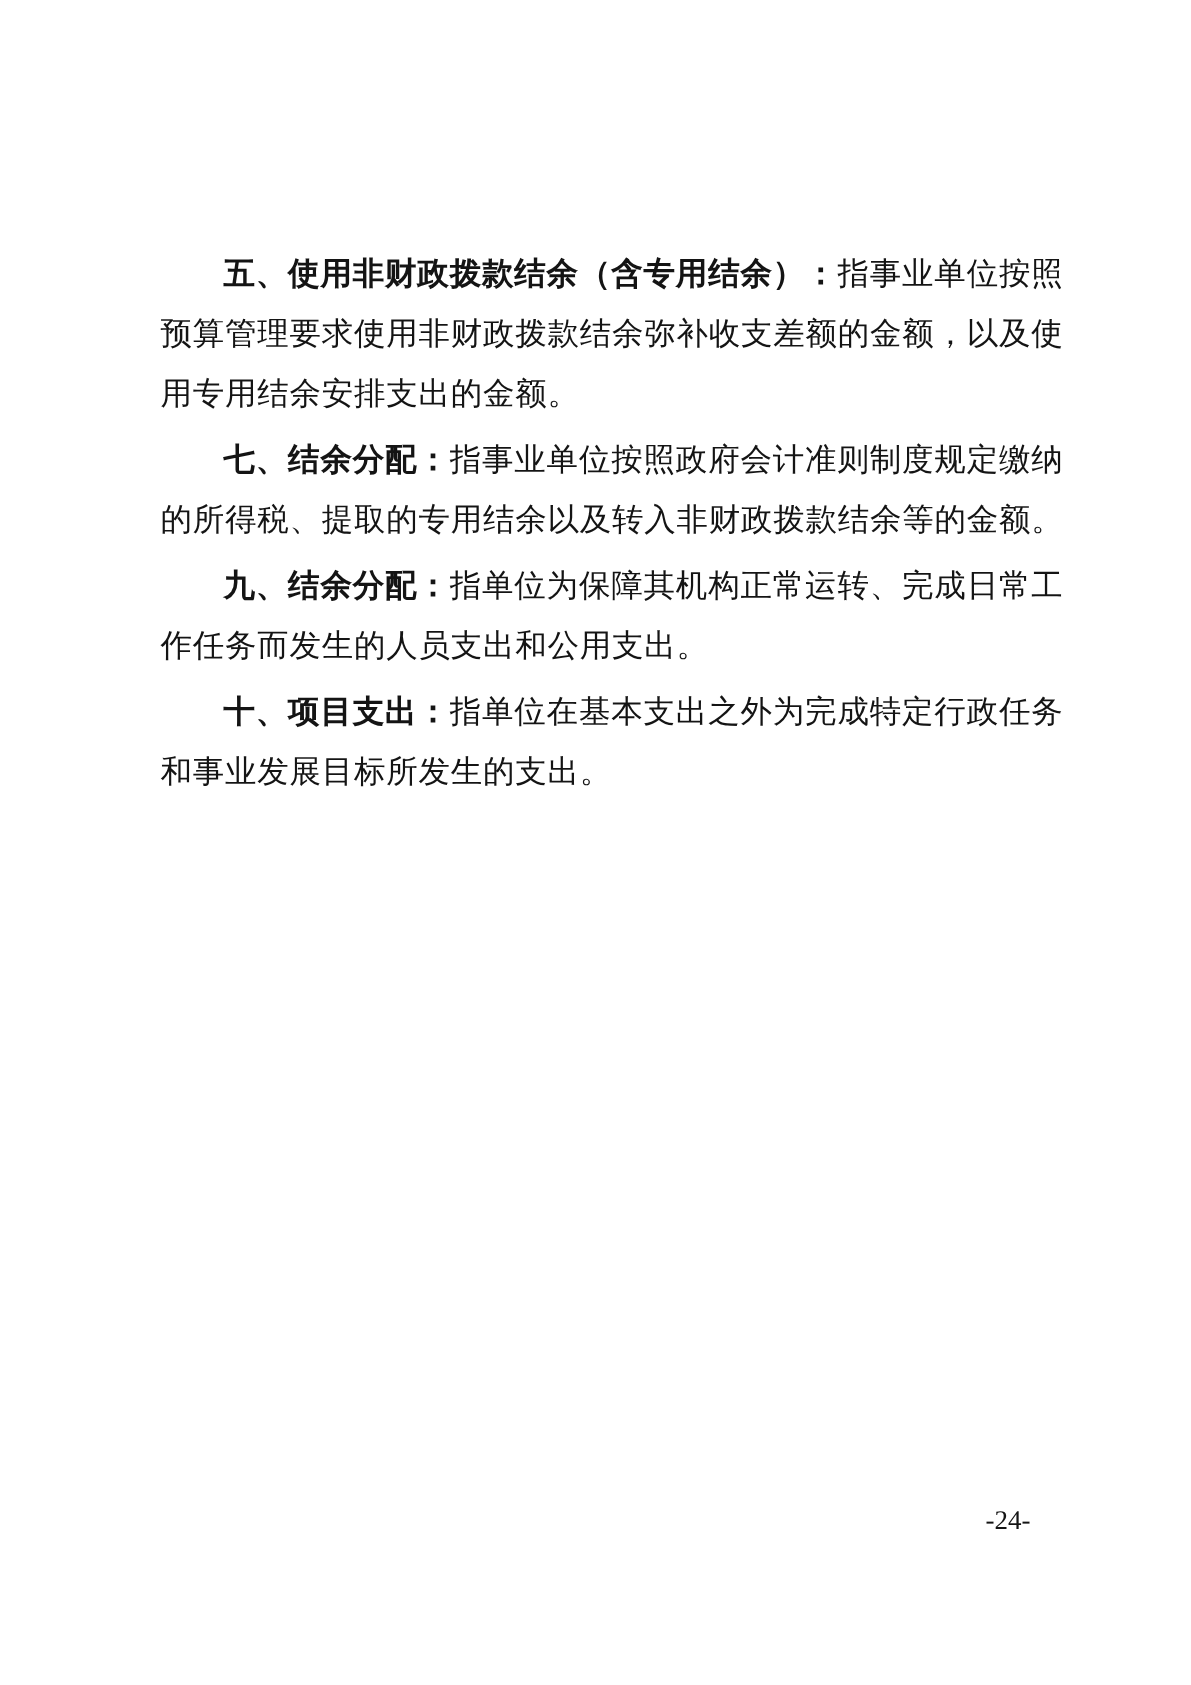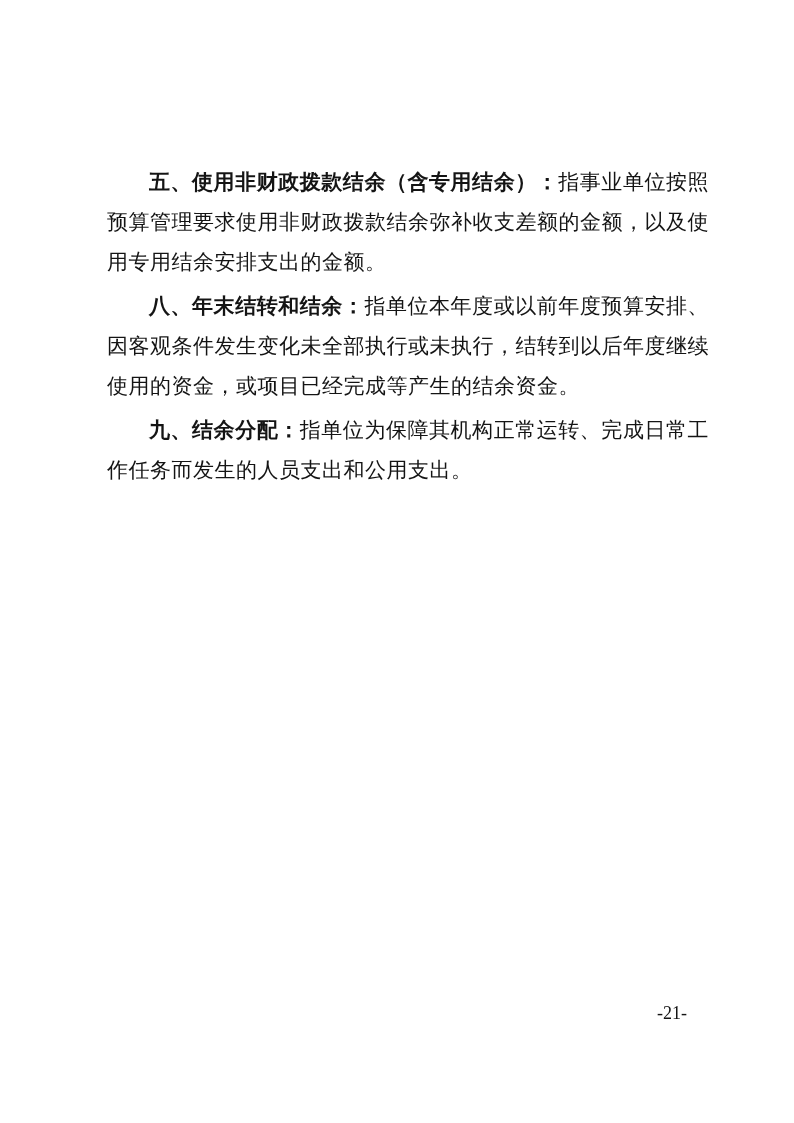--- a/index.html
+++ b/index.html
@@ -50,24 +50,25 @@
 </style>
 </head>
 <body>
 
 <div class="page">
   <div class="content">
 
     <p class="para"><b class="head">五、使用非财政拨款结余（含专用结余）：</b><span>指事业单位按照预算管理要求使用非财政拨款结余弥补收支差额的金额，以及使用专用结余安排支出的金额。</span></p>
 
 
+    <p class="para"><b class="head">七、结余分配：</b><span>指事业单位按照政府会计准则制度规定缴纳的所得税、提取的专用结余以及转入非财政拨款结余等的金额。</span></p>
 
-    <p class="para"><b class="head">八、年末结转和结余：</b><span>指单位本年度或以前年度预算安排、因客观条件发生变化未全部执行或未执行，结转到以后年度继续使用的资金，或项目已经完成等产生的结余资金。</span></p>
 
     <p class="para"><b class="head">九、结余分配：</b><span>指单位为保障其机构正常运转、完成日常工作任务而发生的人员支出和公用支出。</span></p>
 
+    <p class="para"><b class="head">十、项目支出：</b><span>指单位在基本支出之外为完成特定行政任务和事业发展目标所发生的支出。</span></p>
 
 
 
   </div>
 
-  <div class="page-number">-21-</div>
+  <div class="page-number">-24-</div>
 </div>
 
 </body></html>

